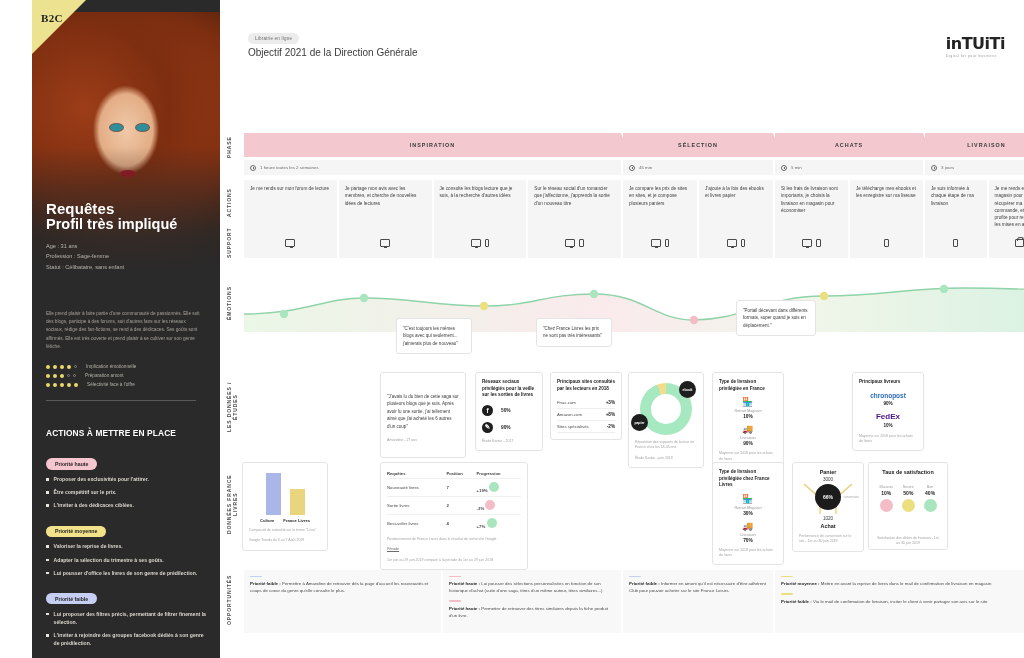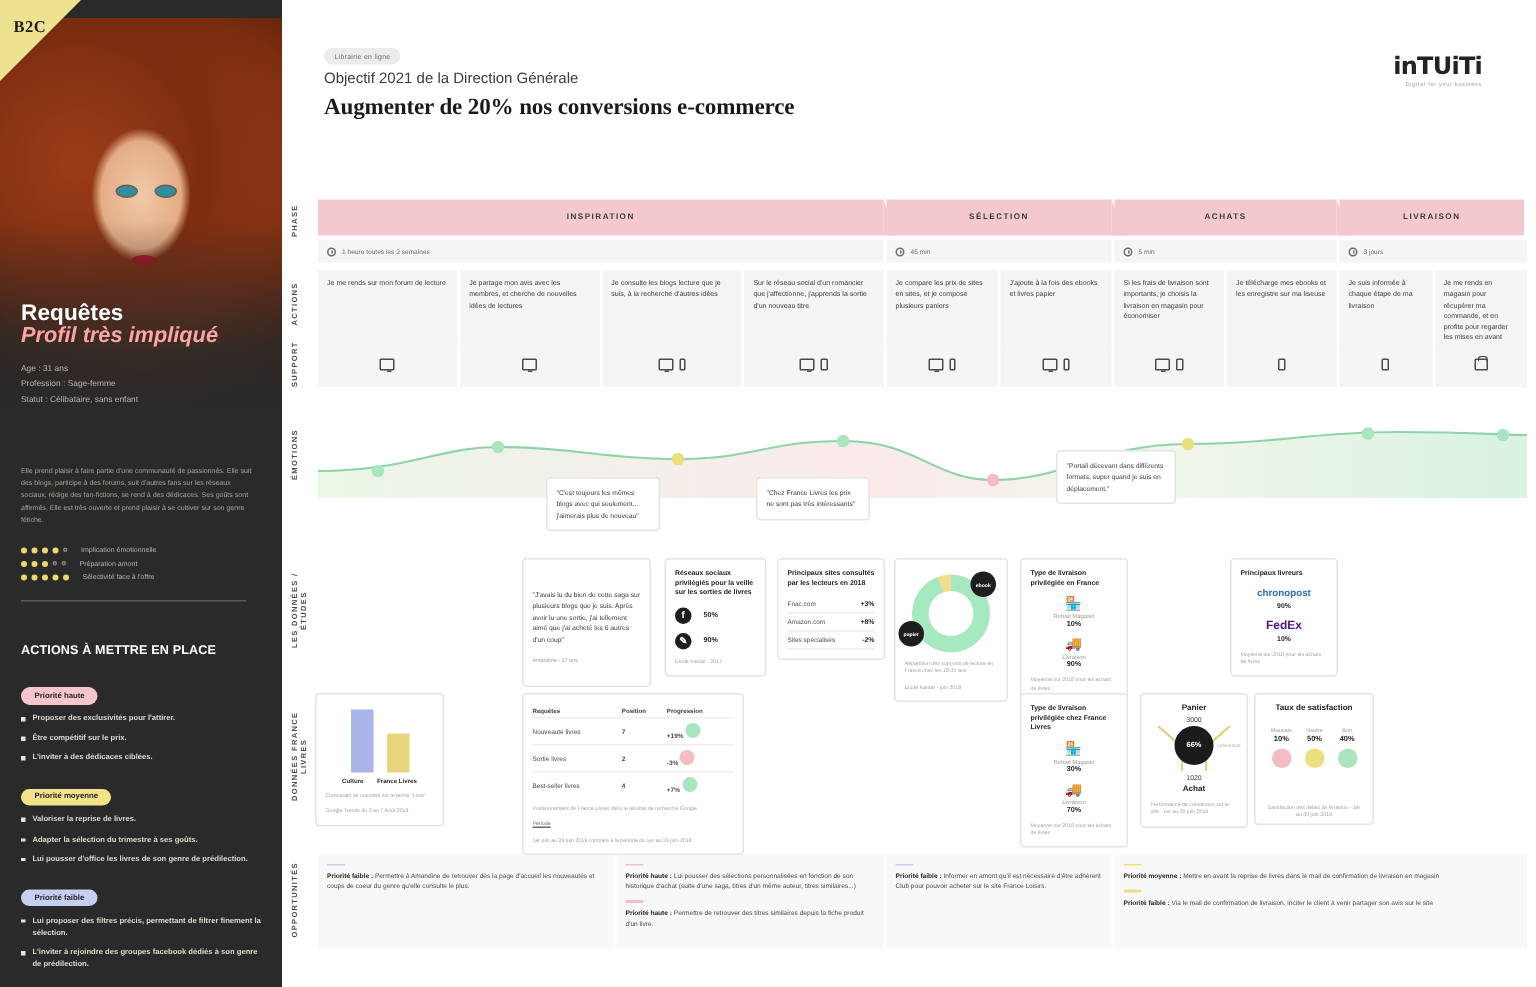--- a/index.html
+++ b/index.html
@@ -1,21 +1,21 @@
 <!DOCTYPE html>
 <html><head>
 <meta charset="utf-8">
 <style>
   * { box-sizing: border-box; margin:0; padding:0; }
   body {
     width:1024px; height:658px; overflow:hidden;
     font-family:"Liberation Sans", sans-serif;
     background:#ffffff; color:#2b2b2b;
   }
-  .page { position:relative; width:1024px; height:606px; display:flex; background:#fff; }
+  .page { position:relative; width:1024px; height:606px; display:flex; background:#fff;padding-left:32px; }
 
   
   .persona { width:188px; height:658px; background:#2a2a2a; position:relative; flex:0 0 188px; overflow:hidden; }
   .photo {
     position:absolute; top:12px; left:0; width:188px; height:260px;
     background:
       radial-gradient(ellipse 46px 62px at 94px 118px, #f0c9a8 0%, #e3ad86 58%, rgba(200,120,80,0) 72%),
       radial-gradient(circle at 52px 96px, #9c3d18 0%, #7d2e10 40%, rgba(120,45,15,0) 70%),
       radial-gradient(circle at 136px 96px, #9c3d18 0%, #7d2e10 40%, rgba(120,45,15,0) 70%),
       radial-gradient(ellipse 110px 150px at 94px 150px, #a8400f 0%, #6f2a0b 55%, #3d1a09 100%),
@@ -30,21 +30,21 @@
   .eye.r { left:104px; top:112px; }
   .lips { position:absolute; left:88px; top:158px; width:16px; height:7px; border-radius:50%; background:#9d1724; }
   .b2c {
     position:absolute; top:0; left:0; width:0; height:0;
     border-top:54px solid #ece28f; border-right:54px solid transparent;
     z-index:3;
   }
   .b2c-lbl{ position:absolute; top:12px; left:9px; z-index:4; font-family:"Liberation Serif", serif; font-weight:bold; font-size:11px; color:#1f1f1f; letter-spacing:.3px;}
   .pname { position:absolute; top:200px; left:14px; z-index:5; }
   .pname .n { font-size:15px; font-weight:bold; color:#fff; letter-spacing:.1px; }
-  .pname .p { font-size:14.5px; font-weight:bold; color:#fca5a5; margin-top:-1px;font-style:italic; }
+  .pname .p { font-size:14.5px; font-weight:bold; color:#ffffff; margin-top:-1px; }
   .pmeta { position:absolute; top:241px; left:14px; z-index:5; font-size:5.6px; line-height:1.85; color:#b9b5ad; }
   .ptitle { position:absolute; top:268px; left:14px; width:156px; z-index:5;
             font-family:"Liberation Serif", serif; font-weight:bold; font-size:9.2px; line-height:1.45; color:#fff;}
   .pdesc { position:absolute; top:310px; left:14px; width:158px; z-index:5; font-size:4.7px; line-height:1.75; color:#a6a29b; }
   .rates { position:absolute; top:364px; left:14px; z-index:5; }
   .rate { display:flex; align-items:center; gap:3px; margin-bottom:4px; }
   .dot { width:4px; height:4px; border-radius:50%; background:#ebd96b; }
   .dot.off { background:transparent; border:0.8px solid #8a8474; width:3px; height:3px; }
   .rlbl { font-size:4.7px; color:#b5b1a9; margin-left:6px; }
   .hr { position:absolute; top:400px; left:14px; width:150px; height:1px; background:#5a5a58; z-index:5; }
@@ -59,21 +59,21 @@
   .bul span { font-size:5.1px; line-height:1.6; color:#ddd9d1; font-weight:bold; }
 
   
   .map { flex:1; position:relative; background:#fff; }
   .hdr { padding:26px 0 0 28px; }
   .badge { display:inline-block; background:#ececec; color:#6d6d6d; border-radius:8px;
            font-size:4.6px; padding:3.2px 7px; letter-spacing:.2px; }
   .obj { margin-top:3px; font-size:10px; color:#3b3b3b; }
   .h1 { margin-top:4px; font-family:"Liberation Serif", serif; font-weight:bold;
         font-size:15.4px; line-height:1.32; color:#1a1a1a; letter-spacing:-.1px; }
-  .logo { position:absolute; right:36px; top:34px; text-align:right; }
+  .logo { position:absolute; right:19px; top:34px; text-align:left; }
   .logo .l1 { font-size:16px; font-weight:bold; letter-spacing:-.5px; color:#232323; font-family:"DejaVu Sans", sans-serif; }
   .logo .l2 { font-size:3.6px; color:#9a9a9a; letter-spacing:.5px; margin-top:1px; }
   .rowlbl { position:absolute; left:6px; width:16px; text-align:center;
             font-size:5px; letter-spacing:.9px; color:#4a4a4a; font-weight:bold;
             writing-mode:vertical-rl; transform:rotate(180deg); }
 
   
   .phases { position:absolute; left:24px; top:0; width:806px; height:24px; display:flex; }
   .ph { position:relative; background:#f3c8ce; color:#3a3a3a; font-size:5.4px; font-weight:bold;
         letter-spacing:1px; display:flex; align-items:center; justify-content:center; margin-right:2px; }
@@ -242,21 +242,20 @@
             <span>L'inviter à rejoindre des groupes facebook dédiés à son genre de prédilection.</span>
           </div></div>
       </div>
   </aside>
 
   <main class="map">
     <div class="hdr">
       <span class="badge">Librairie en ligne</span>
       <div class="obj">Objectif 2021 de la Direction Générale</div>
       <div class="h1">
-        <div>Augmenter de 20% nos conversions e-commerce</div>
       </div>
     </div>
     <div class="logo">
       <div class="l1">inTUiTi</div>
       <div class="l2">Digital for your business</div>
     </div>
 
     <div class="rowlbl" style="top:132px;height:30px">PHASE</div>
     <div class="rowlbl" style="top:186px;height:34px">ACTIONS</div>
     <div class="rowlbl" style="top:228px;height:30px">SUPPORT</div>

